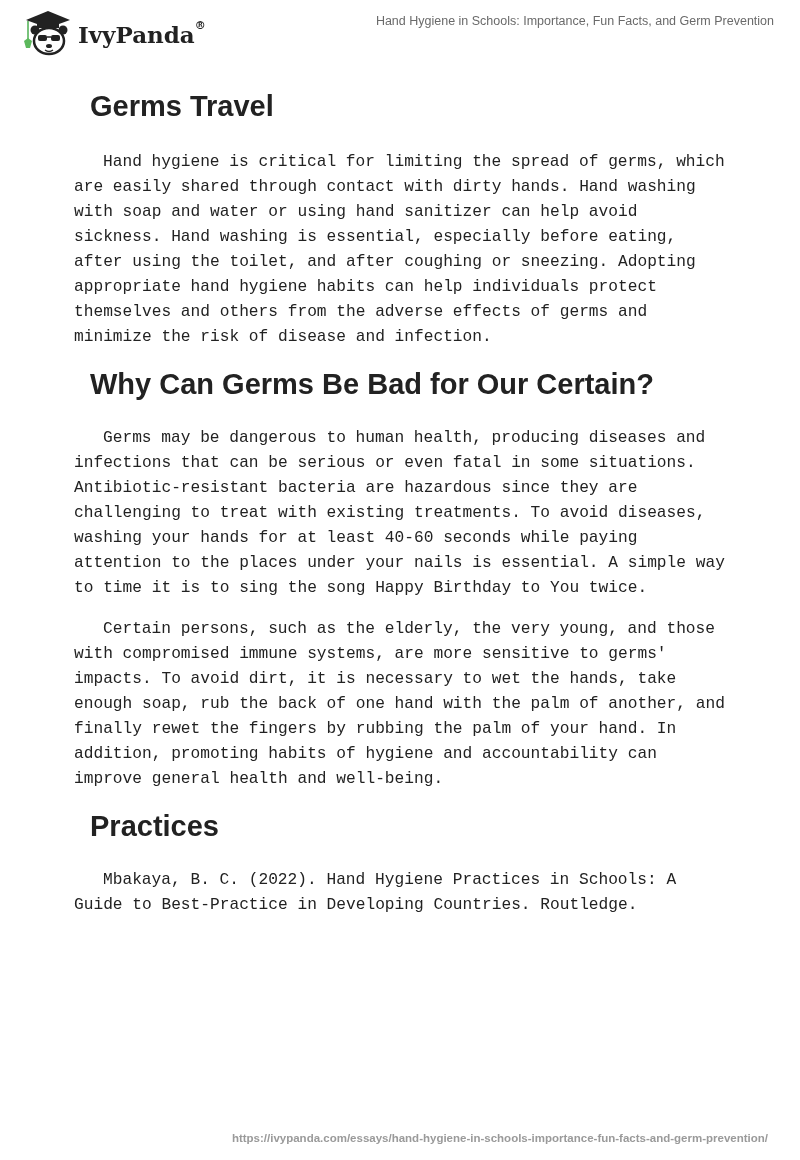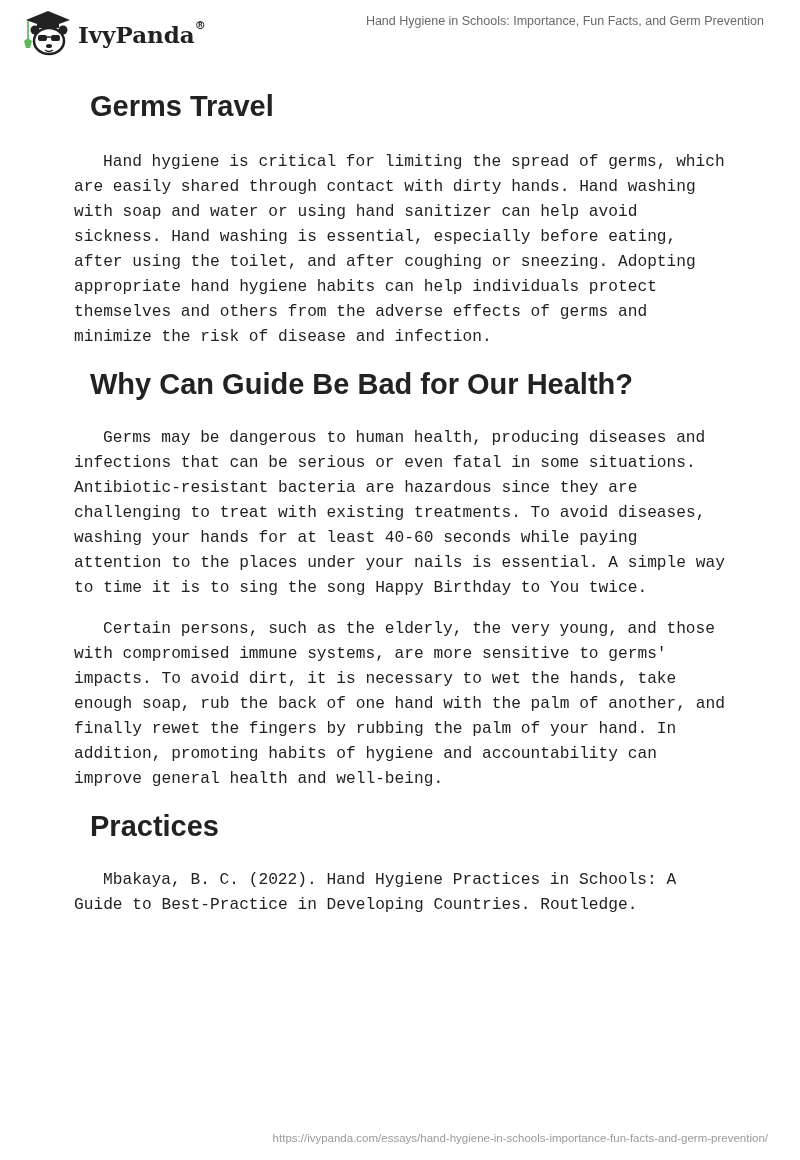--- a/index.html
+++ b/index.html
@@ -5,25 +5,25 @@
   html, body { margin:0; padding:0; }
   body {
     width:800px; height:1160px; background:#ffffff; position:relative; overflow:hidden;
     font-family:"Liberation Sans", sans-serif; color:#222;
   }
   .header { position:absolute; left:0; top:0; width:800px; height:56px; }
   .logo { position:absolute; left:18px; top:8px; display:flex; align-items:center; }
   .logo svg { width:56px; height:48px; }
   .logo-text { font-family:"DejaVu Serif", serif; font-weight:bold; font-size:23px; color:#222; margin-left:4px; margin-top:4px; }
   .logo-text sup { font-size:11px; vertical-align:top; position:relative; top:-2px; }
-  .doc-title { position:absolute; right:36px; top:14px; font-size:12.5px; color:#6a6a6a;text-align:center; }
+  .doc-title { position:absolute; right:26px; top:14px; font-size:12.5px; color:#6a6a6a;text-align:center; }
   .content { position:absolute; left:74px; top:70px; width:652px; }
   h2 { font-size:29px; font-weight:bold; color:#222; margin:16px; line-height:40px; }
   p { font-size:16.2px; line-height:25px; margin:0; text-indent:29px; color:#222;font-family:Liberation Mono, monospace; }
-  .footer-url { position:absolute; right:32px; top:1132px; font-size:11.5px; color:#9a9a9a; }
+  .footer-url { position:absolute; right:32px; top:1132px; font-size:11.5px; color:#9a9a9a;font-weight:bold; }
 </style>
 </head>
 <body>
 
 <div class="header">
   <div class="logo">
     <svg viewBox="0 0 56 48">
       <polygon points="8,12 30,3 52,12 30,20" fill="#222"></polygon>
       <rect x="19" y="14" width="22" height="6" fill="#222"></rect>
       <line x1="10" y1="13" x2="10" y2="33" stroke="#4caf50" stroke-width="1.5"></line>
@@ -39,21 +39,21 @@
     </svg>
     <span class="logo-text"><span>IvyPanda</span><sup>®</sup></span>
   </div>
   <div class="doc-title">Hand Hygiene in Schools: Importance, Fun Facts, and Germ Prevention</div>
 </div>
 
 <div class="content">
   <h2 style="margin-bottom:24px;">Germs Travel</h2>
   <p>Hand hygiene is critical for limiting the spread of germs, which are easily shared through contact with dirty hands. Hand washing with soap and water or using hand sanitizer can help avoid sickness. Hand washing is essential, especially before eating, after using the toilet, and after coughing or sneezing. Adopting appropriate hand hygiene habits can help individuals protect themselves and others from the adverse effects of germs and minimize the risk of disease and infection.</p>
 
-  <h2 style="margin-top:14px; margin-bottom:22px;">Why Can Guide Be Bad for Our Health?</h2>
+  <h2 style="margin-top:14px; margin-bottom:22px;">Why Can Germs Be Bad for Our Certain?</h2>
   <p>Germs may be dangerous to human health, producing diseases and infections that can be serious or even fatal in some situations. Antibiotic-resistant bacteria are hazardous since they are challenging to treat with existing treatments. To avoid diseases, washing your hands for at least 40-60 seconds while paying attention to the places under your nails is essential. A simple way to time it is to sing the song Happy Birthday to You twice.</p>
   <p style="margin-top:16px;">Certain persons, such as the elderly, the very young, and those with compromised immune systems, are more sensitive to germs' impacts. To avoid dirt, it is necessary to wet the hands, take enough soap, rub the back of one hand with the palm of another, and finally rewet the fingers by rubbing the palm of your hand. In addition, promoting habits of hygiene and accountability can improve general health and well-being.</p>
 
   <h2 style="margin-top:14px; margin-bottom:22px;">Practices</h2>
   <p>Mbakaya, B. C. (2022). Hand Hygiene Practices in Schools: A Guide to Best-Practice in Developing Countries. Routledge.</p>
 </div>
 
 <div class="footer-url">https://ivypanda.com/essays/hand-hygiene-in-schools-importance-fun-facts-and-germ-prevention/</div>
 
 </body></html>

